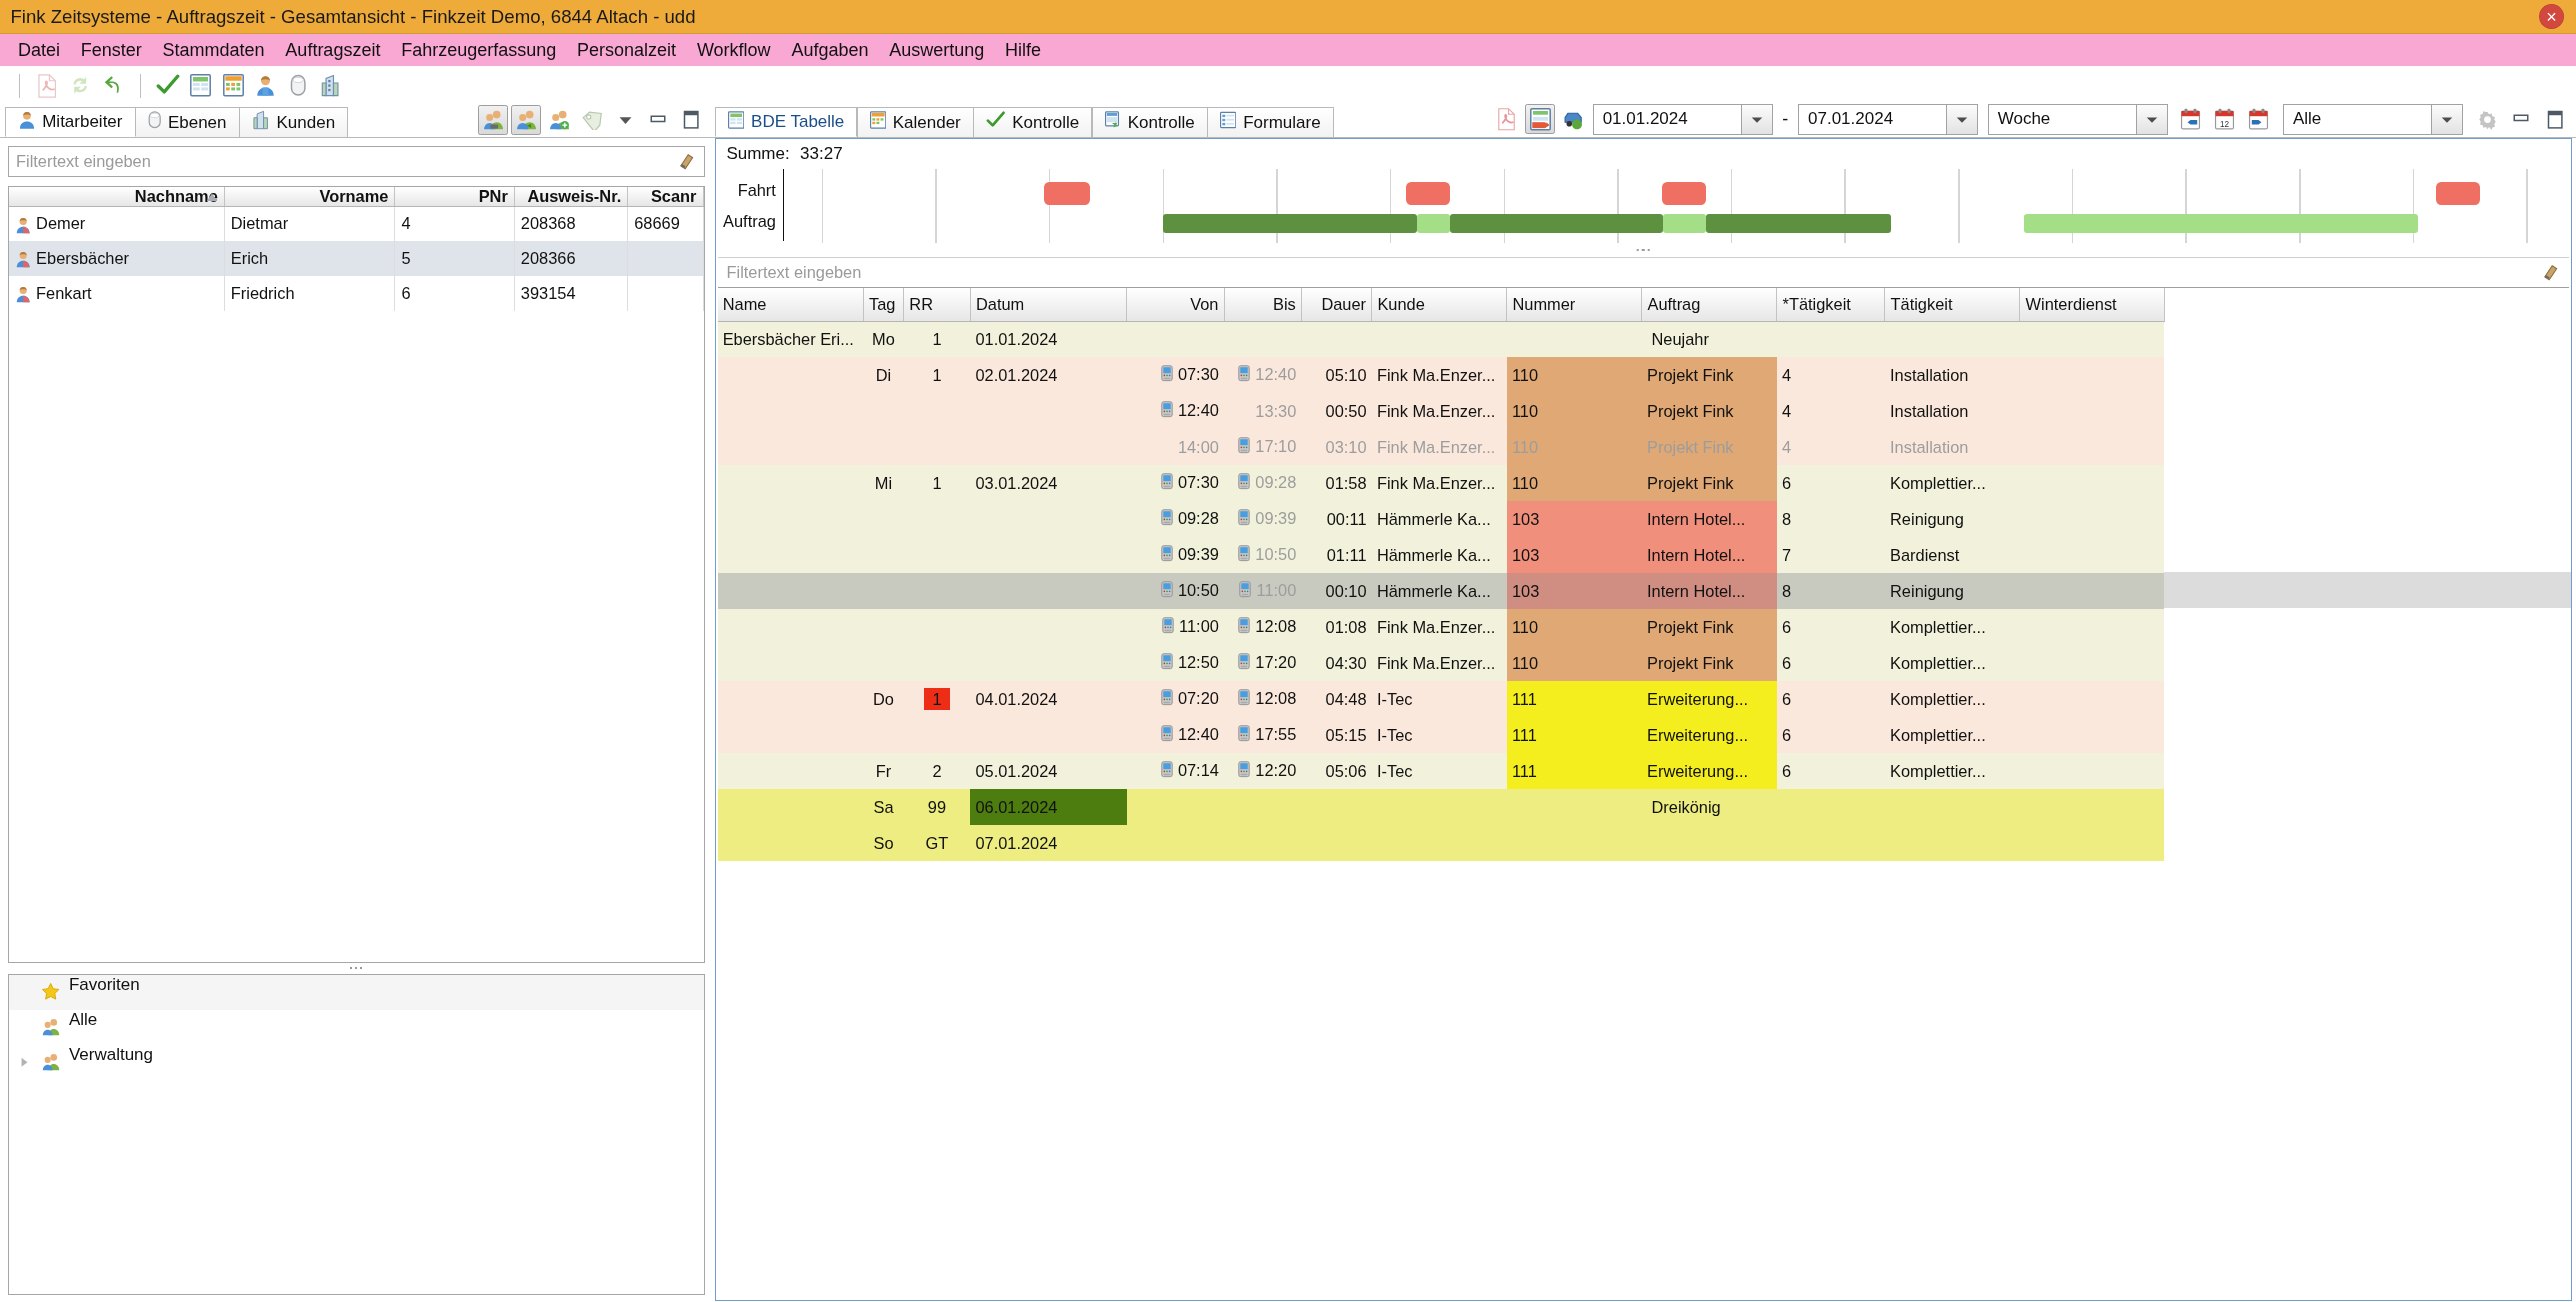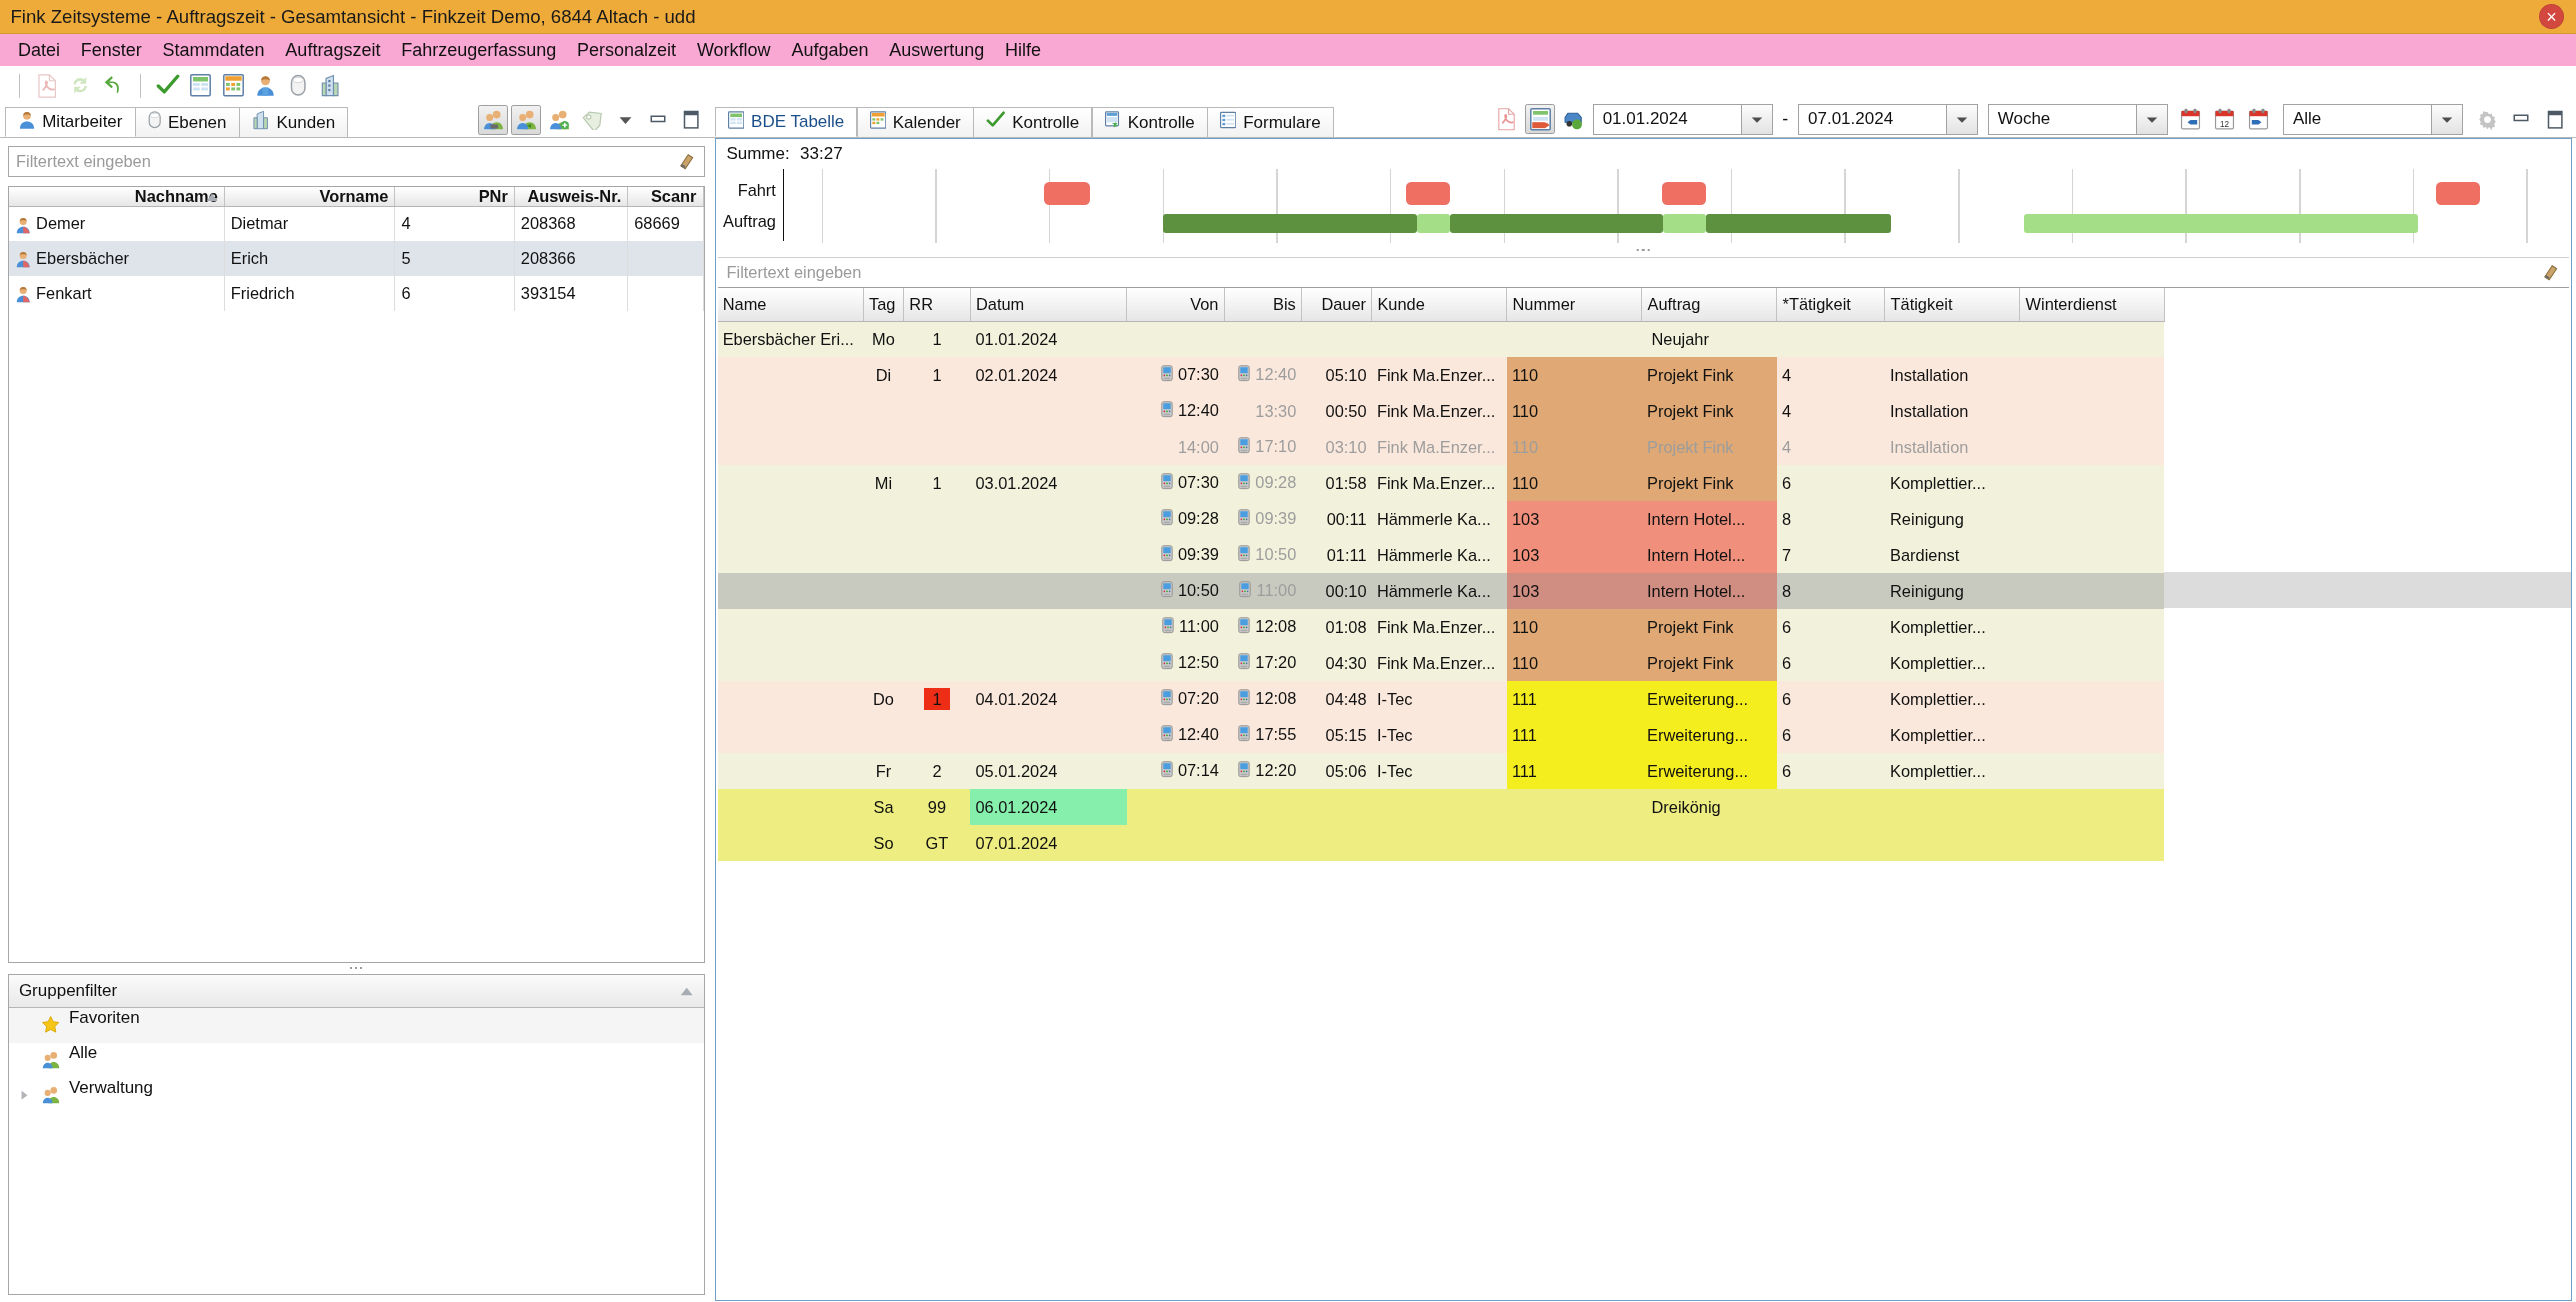--- a/index.html
+++ b/index.html
@@ -450,28 +450,20 @@
         </table>
       </div>
 
       <div class="splitter-h">
           <i></i>
           <i></i>
           <i></i>
         </div>
 
       <div class="gf">
-        <div class="gf-head">
-          <span>Gruppenfilter</span>
-          <span style="margin-left:auto">
-            <svg width="13.4" height="9" viewBox="0 0 18 12">
-                <path d="M9 1l8 10H1z" fill="#a8adb3"></path>
-              </svg>
-          </span>
-        </div>
         <div class="gf-row alt">
           <span class="expander"></span>
           <span class="ic">
               <svg width="19.4" height="19.4" viewBox="0 0 26 26">
                 <path d="M13 2l3.4 7 7.6 1-5.5 5.4 1.3 7.6-6.8-3.6-6.8 3.6 1.3-7.6L2 10l7.6-1z" fill="#f5c518" stroke="#d9a400" stroke-width="1.2"></path>
               </svg>
             </span>
           <span>Favoriten</span>
         </div>
         <div class="gf-row">
@@ -1221,21 +1213,21 @@
                 <td class="badge-cell" style="background:#f5ee1f;"><span class="">111</span></td>
                 <td style="background:#f5ee1f;"><span class="">Erweiterung...</span></td>
                 <td class="" style="background:#f2f2dc;"><span class="">6</span></td>
                 <td class="" style="background:#f2f2dc;"><span class="">Komplettier...</span></td>
                 <td class="" style="background:#f2f2dc;"><span class=""></span></td>
               </tr>
               <tr>
                 <td class="" style="background:#eded81;"><span class=""></span></td>
                 <td class="" style="background:#eded81;text-align:center;padding:0 1.5px;"><span class="">Sa</span></td>
                 <td class="" style="background:#eded81;text-align:center;padding:0 3px;">99</td>
-                <td class="" style="background:#86efac;"><span class="">06.01.2024</span></td>
+                <td class="" style="background:#4d7c0f;"><span class="">06.01.2024</span></td>
                 <td class="" style="background:#eded81;text-align:right;"></td>
                 <td class="" style="background:#eded81;text-align:right;"></td>
                 <td class="" style="background:#eded81;text-align:right;"><span class=""></span></td>
                 <td class="" style="background:#eded81;"><span class=""></span></td>
                 <td class="badge-cell" style="background:#eded81;"><span class=""></span></td>
                 <td style="background:#eded81;"><span class="" style="padding-left:4.5px">Dreikönig</span></td>
                 <td class="" style="background:#eded81;"><span class=""></span></td>
                 <td class="" style="background:#eded81;"><span class=""></span></td>
                 <td class="" style="background:#eded81;"><span class=""></span></td>
               </tr>

